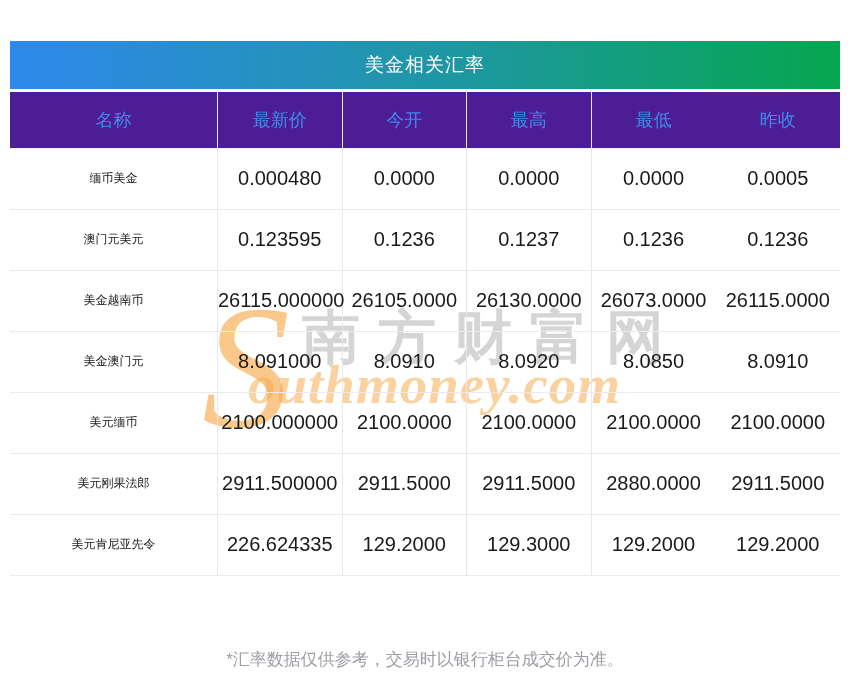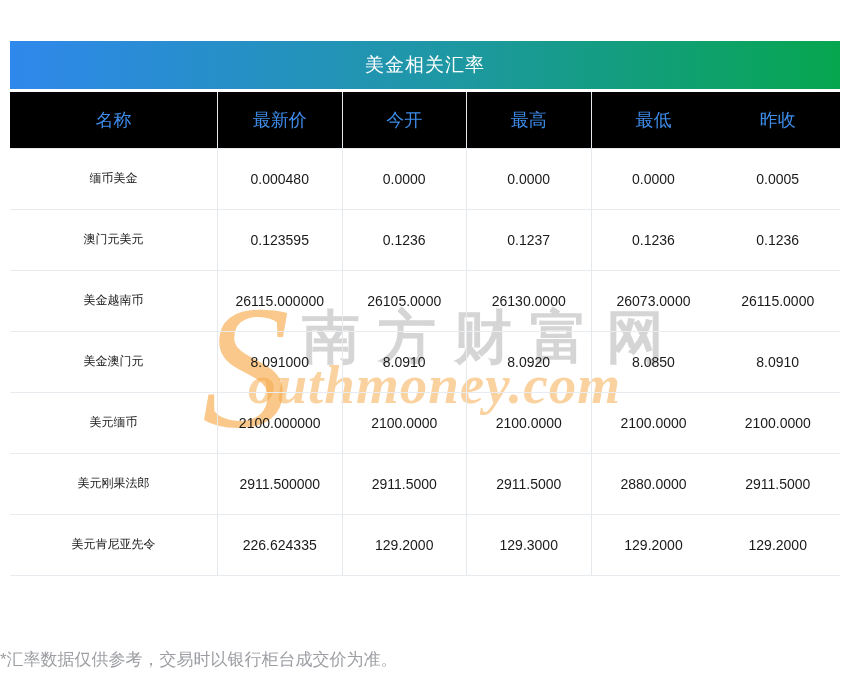--- a/index.html
+++ b/index.html
@@ -11,46 +11,46 @@
   .title-bar {
     height:48px;
     background:linear-gradient(90deg,#2f88ec 0%, #1d98a0 55%, #06a64f 100%);
     display:flex; align-items:center; justify-content:center;
     color:#ffffff; font-size:19px; letter-spacing:1px;
   }
 
   table { width:830px; border-collapse:collapse; table-layout:fixed;
           margin-top:3px; position:relative; z-index:1; background:transparent; }
   th {
-    height:56px; background:#000000; color:#3e8ce9;
+    height:56px; background:#4c1d95; color:#3e8ce9;
     font-size:18px; font-weight:400; text-align:center;
     border-bottom:1px solid #e8ebef;
   }
   td {
     height:61px; text-align:center; vertical-align:middle;
-    font-size:14px; color:#1a1a1a; white-space:nowrap;
+    font-size:20px; color:#1a1a1a; white-space:nowrap;
     border-bottom:1px solid #e8ebef; overflow:visible;
   }
   .vline { border-right:1px solid #e5e8ec; }
   td.name { font-size:12px; }
 
   .watermark { position:absolute; left:0; top:0; width:830px; height:600px;
                z-index:0; pointer-events:none; }
   .wm-s { position:absolute; left:192px; top:238px;
           font-family:"Liberation Serif","DejaVu Serif",serif; font-style:italic;
           font-size:176px; line-height:1; color:rgba(247,184,105,0.78); }
   .wm-cn { position:absolute; left:292px; top:258px;
            font-family:"Liberation Serif","DejaVu Serif",serif; font-weight:bold;
            font-size:58px; letter-spacing:18px; color:rgba(125,125,125,0.32);text-align:center; }
   .wm-en { position:absolute; left:238px; top:312px;
            font-family:"Liberation Serif","DejaVu Serif",serif; font-style:italic;
            font-size:55px; letter-spacing:1px; color:rgba(245,166,66,0.5);font-weight:bold; }
 
   .footer { position:absolute; left:0; top:648px; width:850px;
-            text-align:left; font-size:17px; color:#9c9ea3; }
+            text-align:center; font-size:17px; color:#9c9ea3; }
 </style>
 </head>
 <body>
 
 <div class="page">
   <div class="panel">
 
     <div class="title-bar">
       <span>美金相关汇率</span>
     </div>

